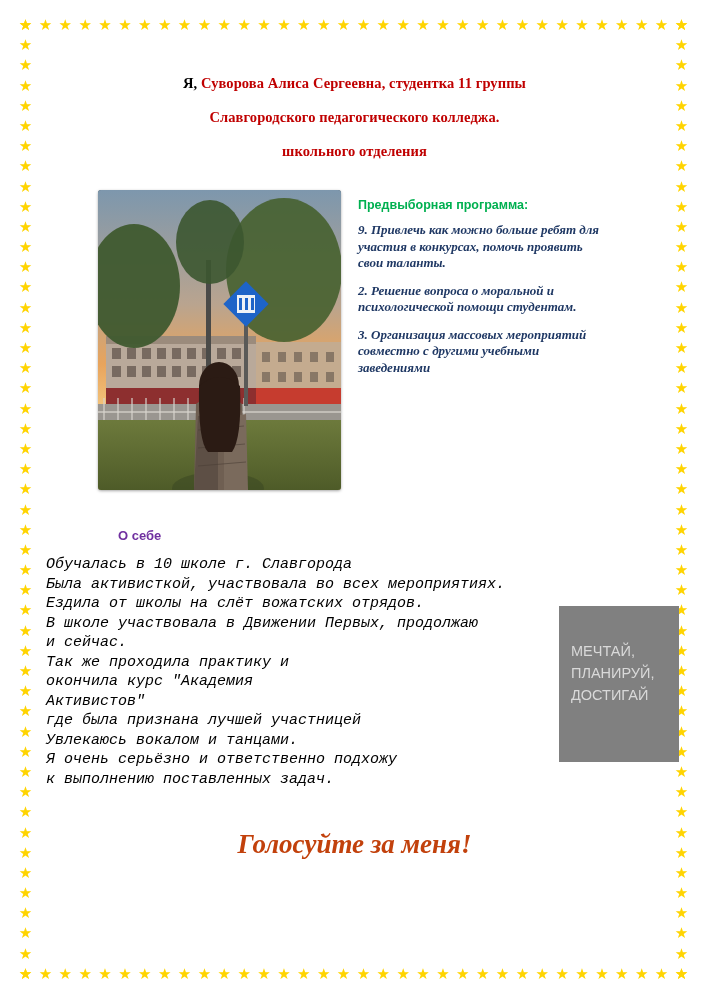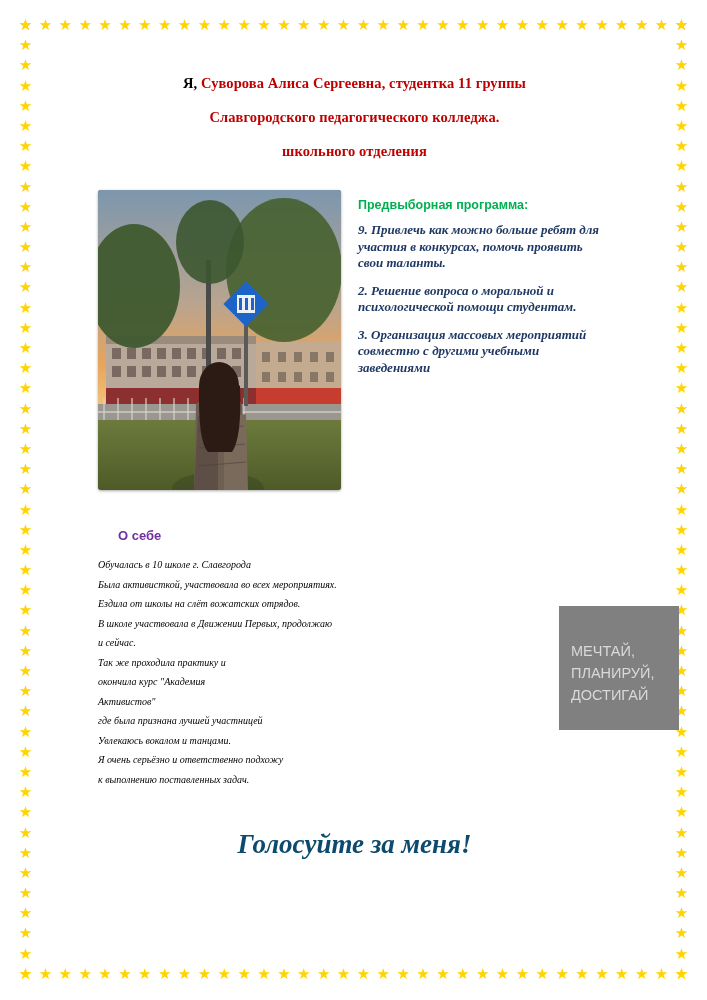--- a/index.html
+++ b/index.html
@@ -128,54 +128,53 @@
   .about-title {
     margin-top: 18px;
     margin-left: 72px;
     font-family: "Liberation Sans", sans-serif;
     font-weight: bold;
     font-size: 13px;
     color: #7030a0;
   }
   .about-body {
     margin-top: 12px;
-    margin-left: 52px;
-    font-family: Liberation Serif, serif;
+    font-family: Liberation Mono, monospace;
     font-style: italic;
-    font-size: 10px;
+    font-size: 15px;
     line-height: 19.5px;
     color: #000000;
     white-space: pre-line;
   }
 
   
   .motto-box {
     position: absolute;
     right: -16px;
     top: 562px;
     width: 120px;
-    height: 124px;
+    height: 156px;
     background: #808080;
   }
   .motto-text {
     position: absolute;
     left: 12px;
     top: 34px;
     color: #d9d9d9;
     font-family: "Liberation Sans", sans-serif;
     font-size: 14.5px;
     line-height: 22px;
     white-space: pre-line;
   }
 
   
   .slogan {
     margin-top: 40px;
     text-align: center;
-    color: #0c4a6e;
+    color: #c2410c;
     font-family: "Liberation Serif", serif;
     font-weight: bold;
     font-style: italic;
     font-size: 27px;
   }
 </style>
 </head>
 <body>
 
 <div class="page">

